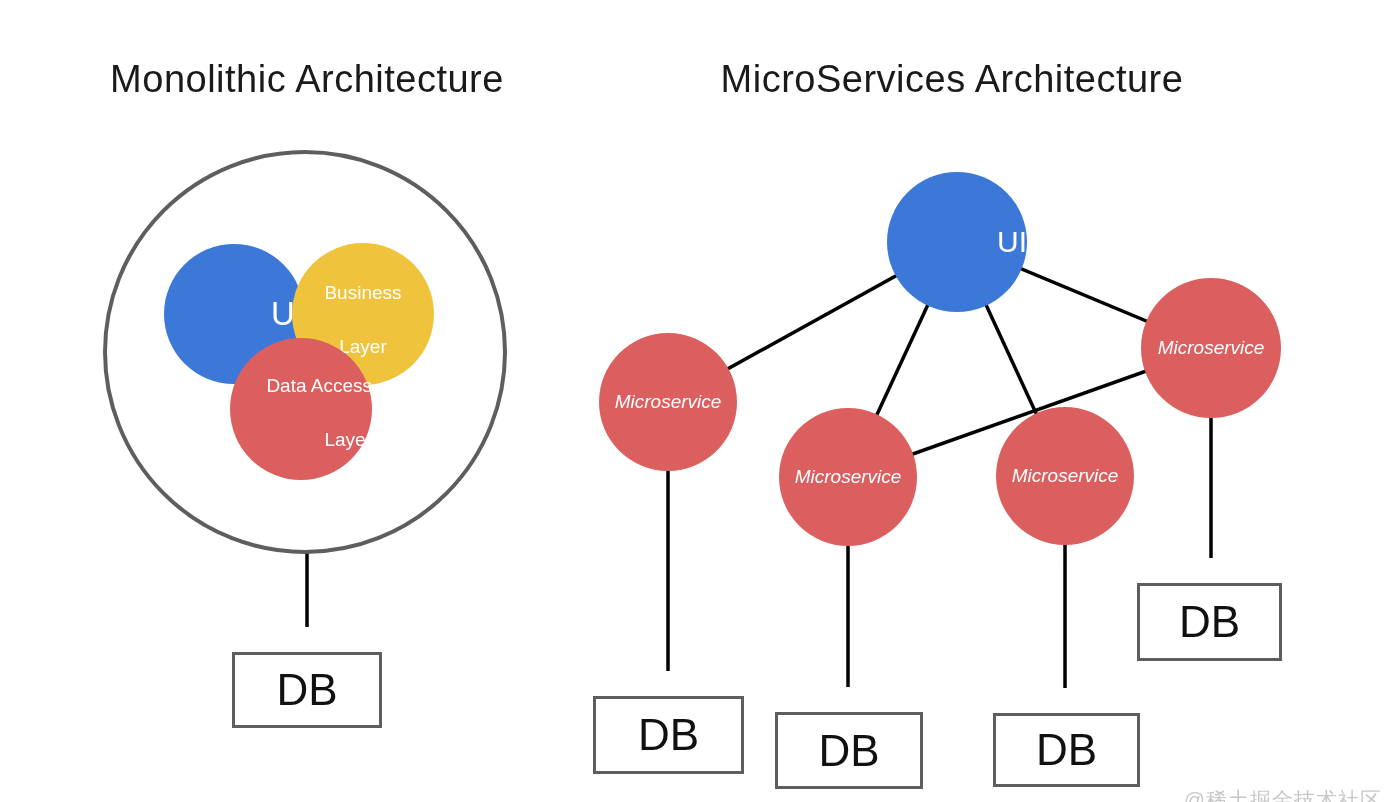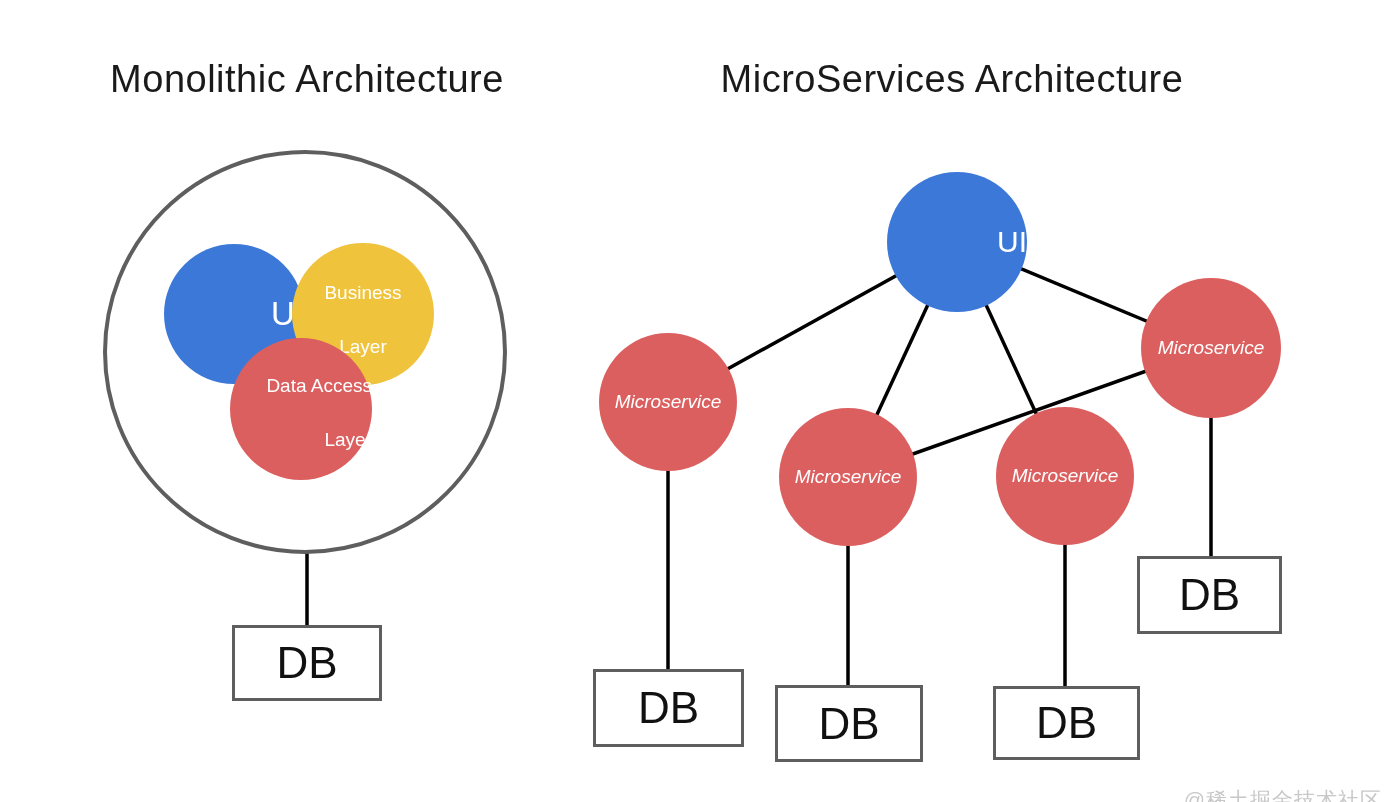--- a/index.html
+++ b/index.html
@@ -83,20 +83,21 @@
   .db-box {
     position: absolute;
     border: 3px solid var(--outline-gray, #5e5e5e);
     background: #ffffff;
     display: flex;
     align-items: center;
     justify-content: center;
     font-size: 44px;
     color: #111111;
     z-index: 2;
+    margin-top: 27px;
   }
   .db-mono { left: 232px;  top: 625px; width: 150px; height: 76px; }
   .db-1    { left: 593px;  top: 669px; width: 151px; height: 78px; }
   .db-2    { left: 775px;  top: 685px; width: 148px; height: 77px; }
   .db-3    { left: 993px;  top: 686px; width: 147px; height: 74px; }
   .db-4    { left: 1137px; top: 556px; width: 145px; height: 78px; }
 
   .watermark {
     position: absolute;
     top: 786px;

